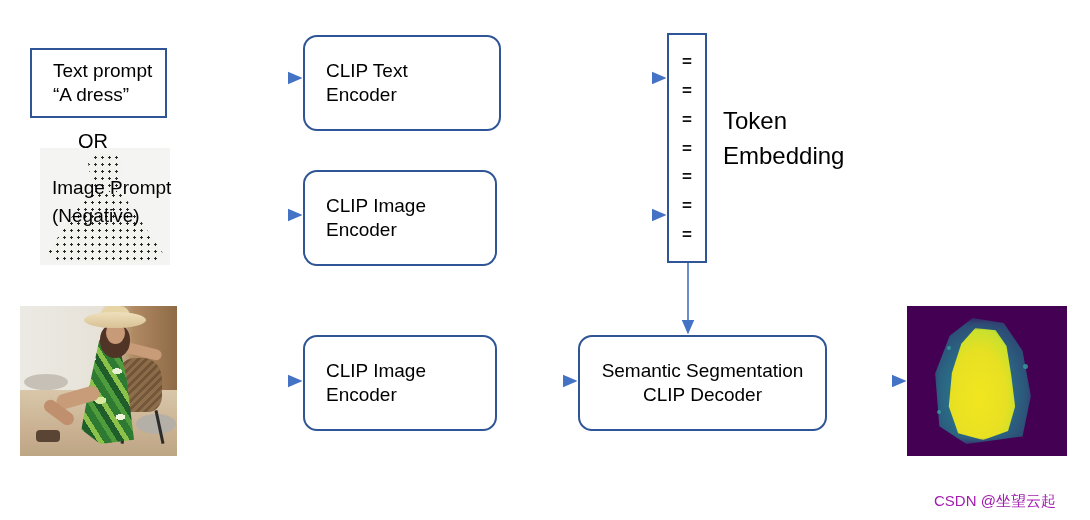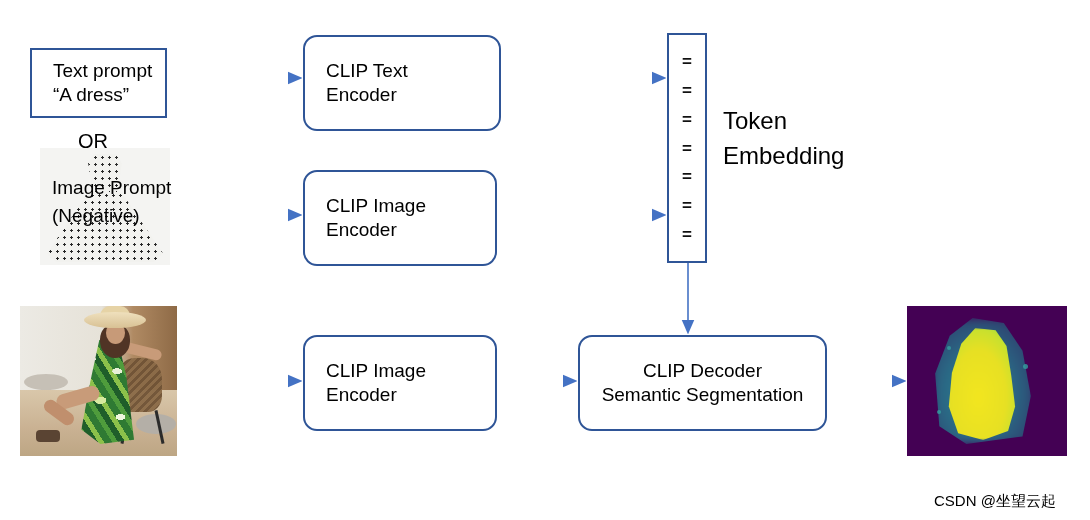--- a/index.html
+++ b/index.html
@@ -114,21 +114,21 @@
     margin-left: 16px;
   }
   #source-image-caption { left: 36px; top: 470px; }
   #target-image-caption { left: 929px; top: 470px; }
 
   
   #watermark {
     position: absolute;
     left: 934px; top: 492px;
     font-size: 15px;
-    color: #000000;
+    color: #a21caf;
     white-space: pre;
   }
 
   
   .arrow-svg {
     position: absolute;
     left: 0; top: 0;
     width: 1090px; height: 520px;
     pointer-events: none;
   }
@@ -354,22 +354,22 @@
     <div class="thigh"></div>
     <div class="shin"></div>
     <div class="sandal"></div>
     <div class="hair"></div>
     <div class="head"></div>
     <div class="hat-top"></div>
     <div class="hat"></div>
   </div>
 
   <div class="node rounded center-align" id="clip-decoder">
+    <span class="line">Semantic Segmentation</span>
     <span class="line">CLIP Decoder</span>
-    <span class="line">Semantic Segmentation</span>
   </div>
 
   <div class="img-frame" id="target-image">
     <div class="viridis-bg"></div>
     <div class="halo"></div>
     <div class="blob"></div>
     <div class="speck" style="left:40px; top:40px; width:4px; height:4px;"></div>
     <div class="speck" style="left:116px; top:58px; width:5px; height:5px;"></div>
     <div class="speck" style="left:30px; top:104px; width:4px; height:4px;"></div>
   </div>

